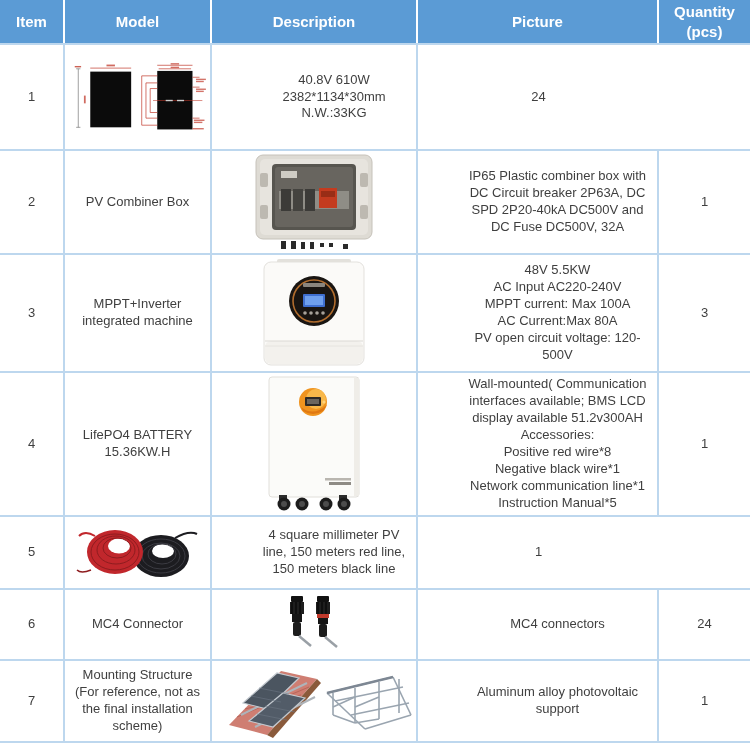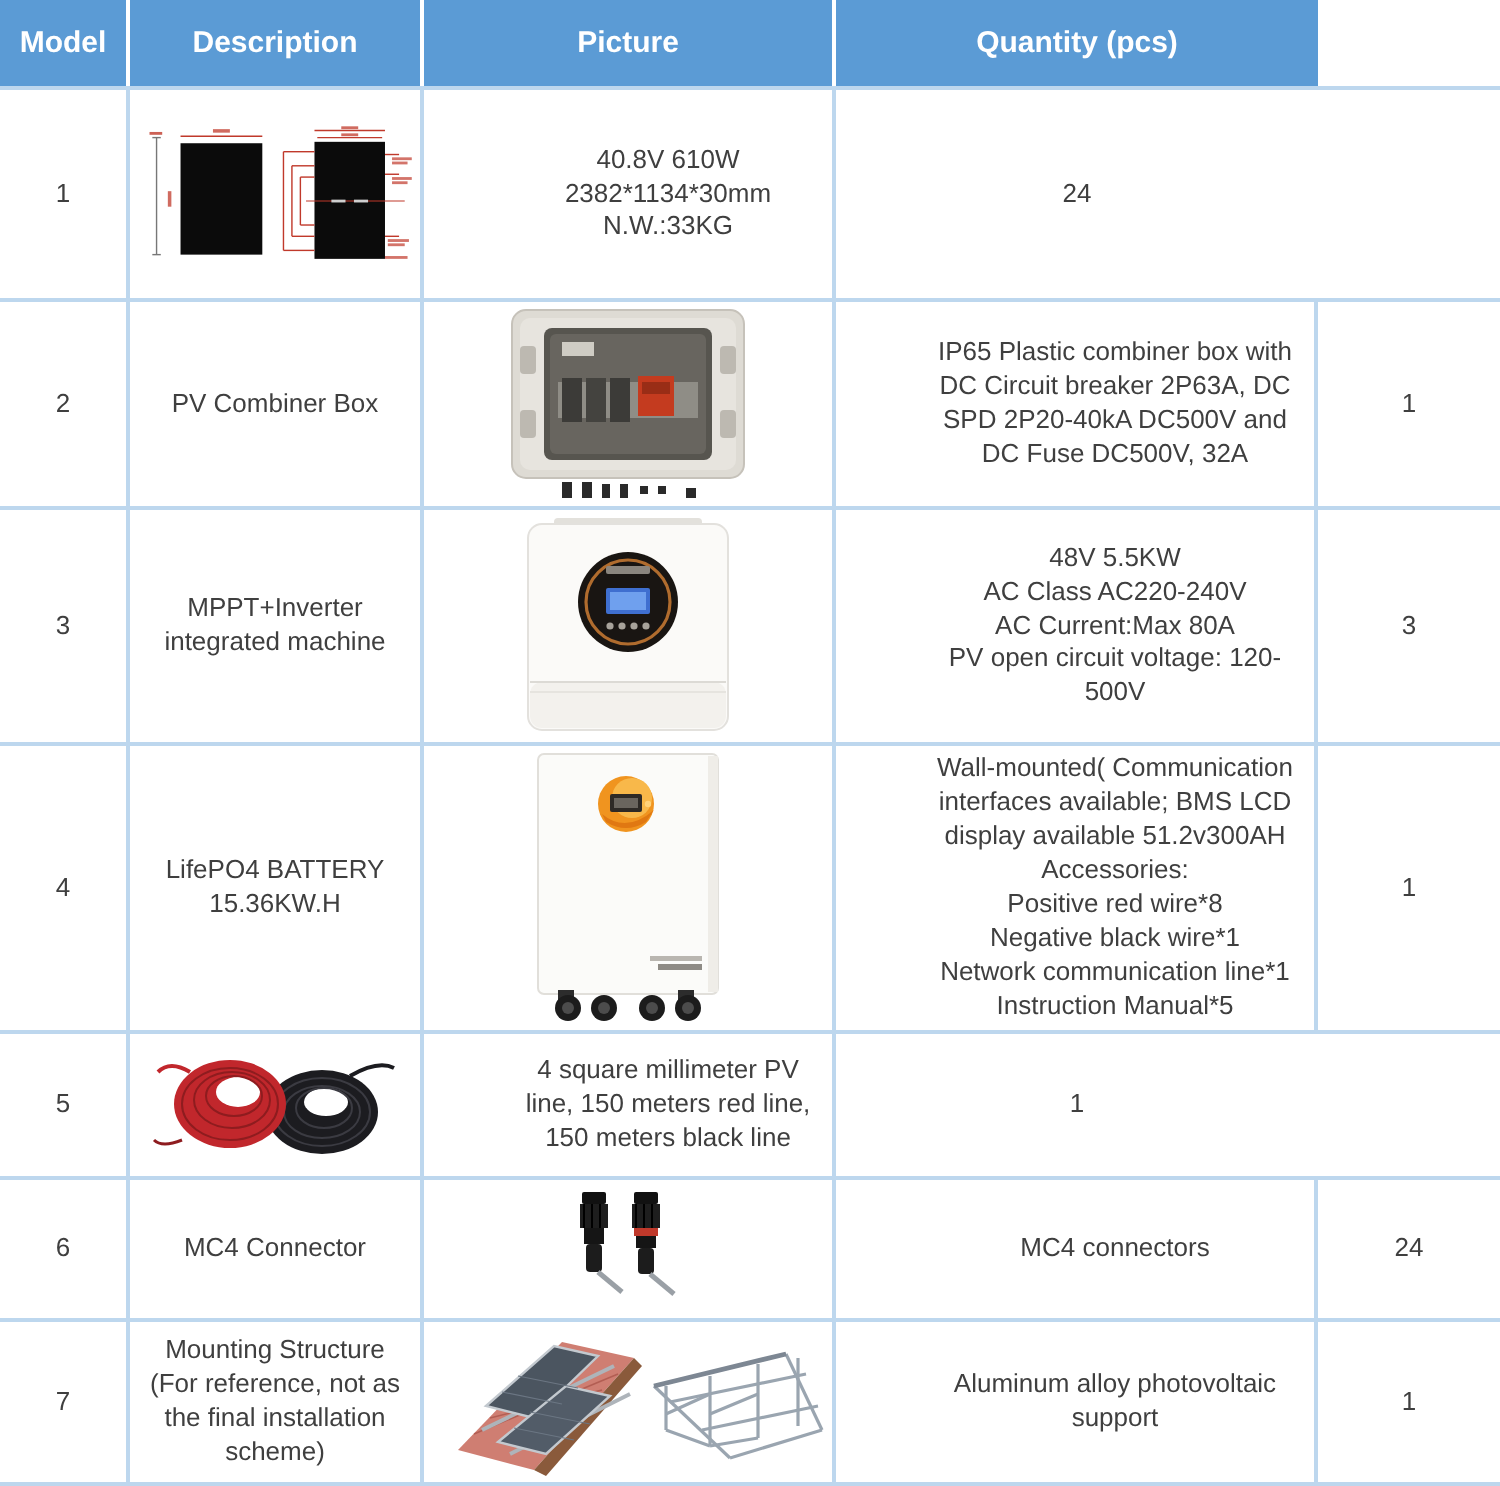--- a/index.html
+++ b/index.html
@@ -30,20 +30,21 @@
   .desc{display:flex;flex-direction:column;align-items:center;justify-content:center;margin-left:40px;}
   .pic{padding:2px;}
   svg{display:block;}
 </style>
 </head>
 <body>
 
 <div class="spec-table">
 
   <div class="row header" style="height:43px">
+    <div class="cell">Item</div>
     <div class="cell">Model</div>
     <div class="cell">Description</div>
     <div class="cell">Picture</div>
     <div class="cell">Quantity (pcs)</div>
   </div>
 
   <div class="row body" style="height:106px">
     <div class="cell">1</div>
     <div class="cell pic">
       <svg width="196" height="96" viewBox="0 0 200 100">
@@ -162,21 +163,22 @@
           <circle cx="70" cy="56" r="1.8"></circle>
         </g>
 
         <rect x="12" y="84" width="98" height="23" rx="6" fill="#f3f1ed"></rect>
         <line x1="12" y1="84" x2="110" y2="84" stroke="#dcdad5" stroke-width="1"></line>
         <line x1="12" y1="89" x2="110" y2="89" stroke="#e6e4df" stroke-width="1"></line>
       </svg>
     </div>
     <div class="cell desc">
       <div>48V 5.5KW</div>
-      <div>AC Class AC220-240V</div>
+      <div>AC Input AC220-240V</div>
+      <div>MPPT current: Max 100A</div>
       <div>AC Current:Max 80A</div>
       <div>PV open circuit voltage: 120- 500V</div>
     </div>
     <div class="cell">3</div>
   </div>
 
   <div class="row body" style="height:144px">
     <div class="cell">4</div>
     <div class="cell">LifePO4 BATTERY 15.36KW.H</div>
     <div class="cell pic">

